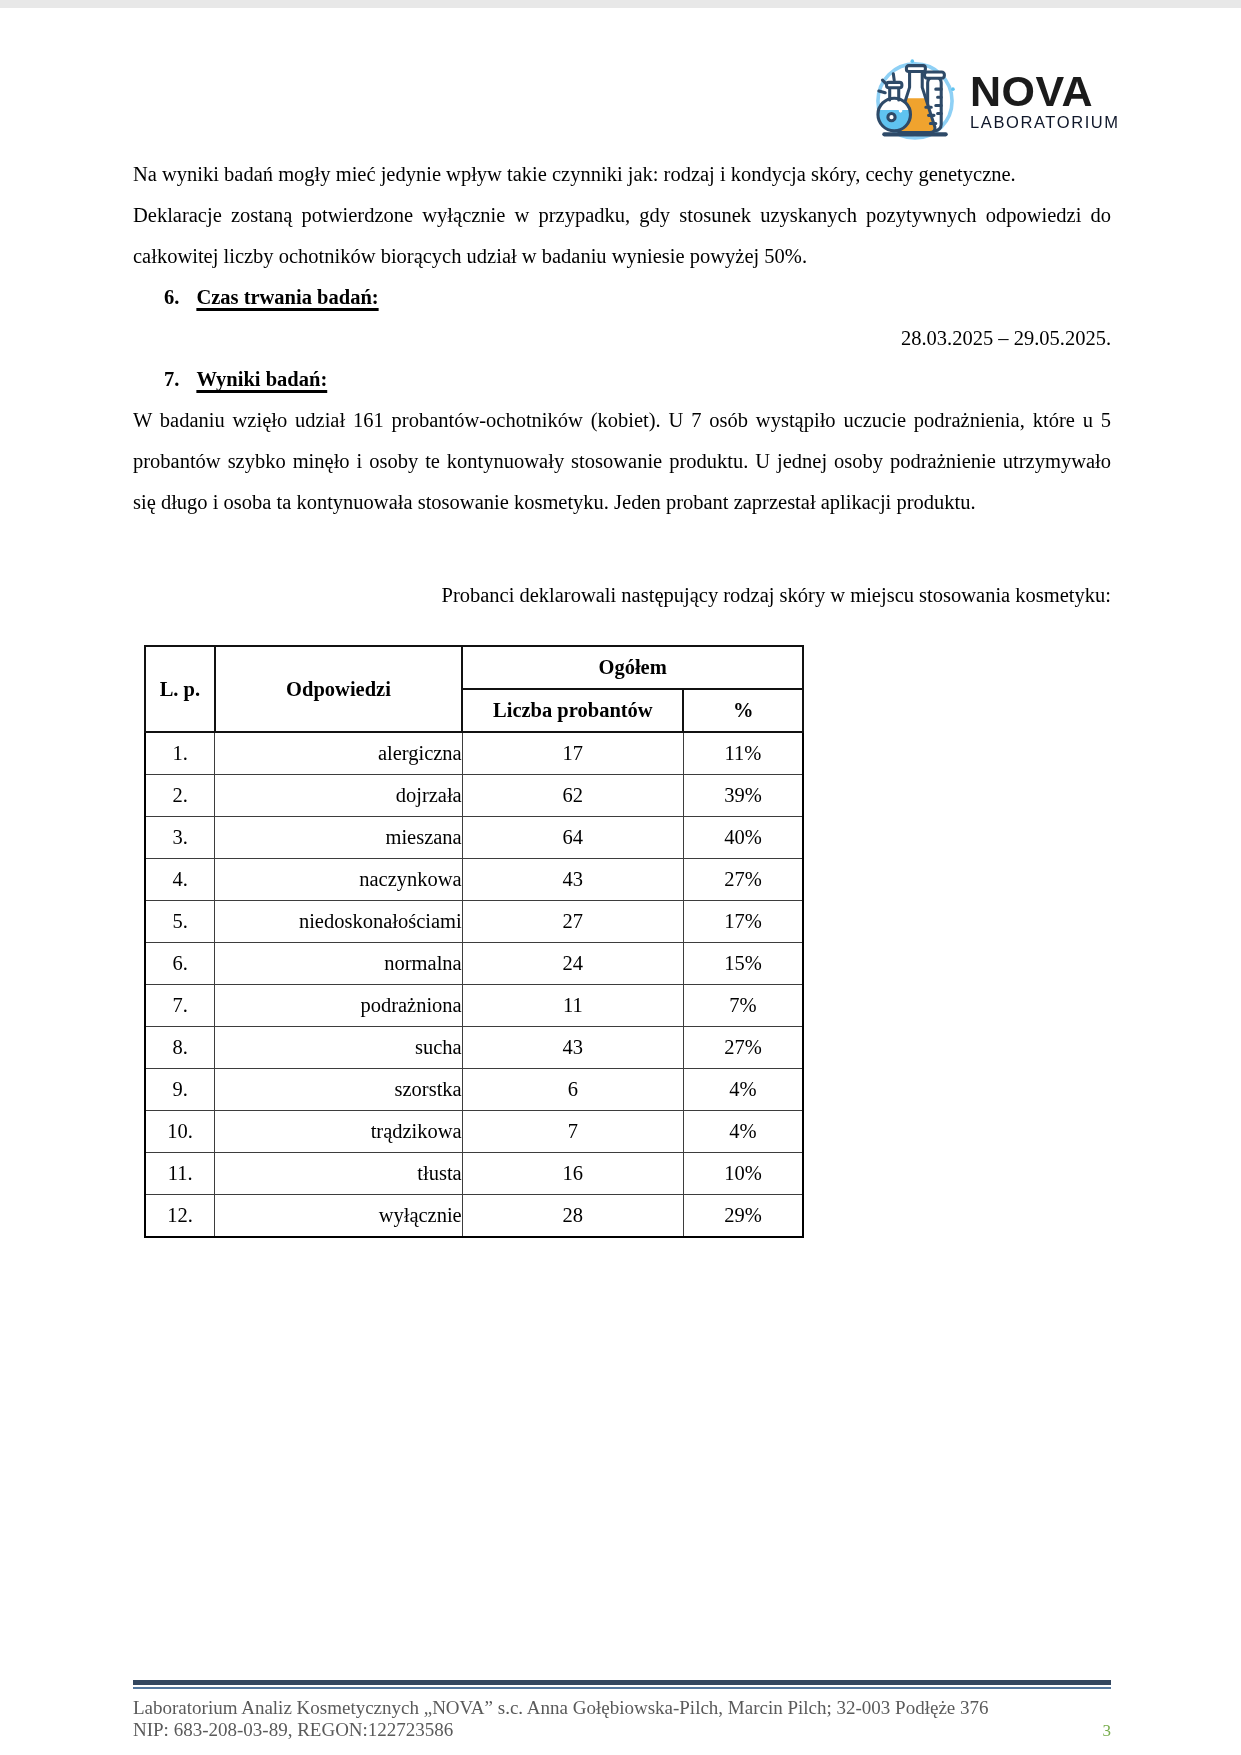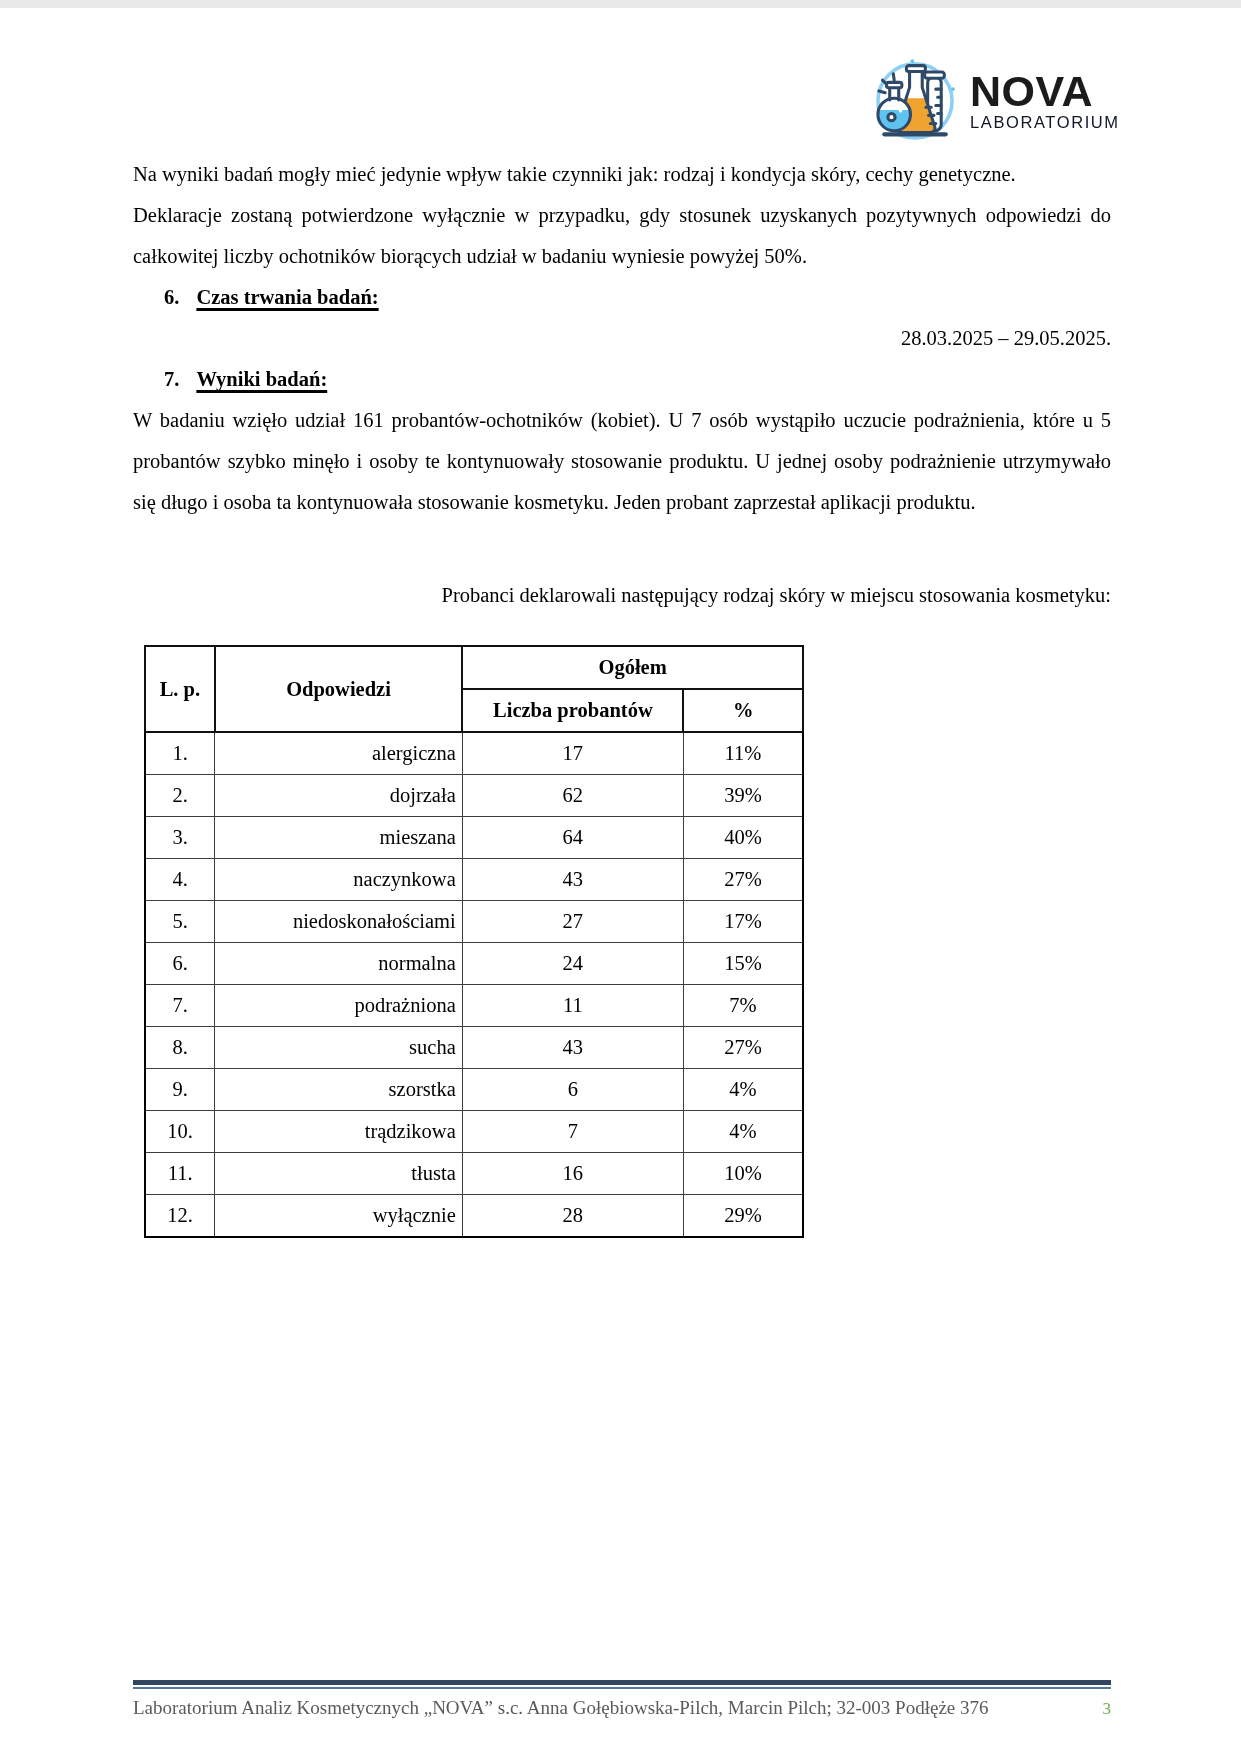--- a/index.html
+++ b/index.html
@@ -61,21 +61,21 @@
   
   table.skin{
     border-collapse:collapse;
     margin-top:29px;margin-left:11px;
     width:660px;
     border:2px solid #000;
     font-size:20.5px;
   }
   table.skin th, table.skin td{
     border:1.5px solid #3d3d3d;
-    padding:0 6px;
+    padding:0 0;
   }
   table.skin thead th{
     font-weight:bold;text-align:center;height:38px;
     border-width:2px;border-color:#111;
   }
   table.skin td{height:36px;}
   td.c-lp{text-align:center;}
   td.c-odp{text-align:right;padding-left:9px;}
   td.c-num,td.c-pct{text-align:center;}
   col.w-lp{width:70px;}
@@ -258,18 +258,19 @@
   </tr>
 </tbody>
     </table>
   </div>
 
   <div class="footer">
     <div class="rule"></div>
     <div class="footer-row">
       <div class="footer-text">
         <div>Laboratorium Analiz Kosmetycznych „NOVA” s.c. Anna Gołębiowska-Pilch, Marcin Pilch; 32-003 Podłęże 376</div>
+        <div>NIP: 683-208-03-89, REGON:122723586</div>
       </div>
       <div class="pageno">3</div>
     </div>
   </div>
 
 </div>
 
 </body></html>

